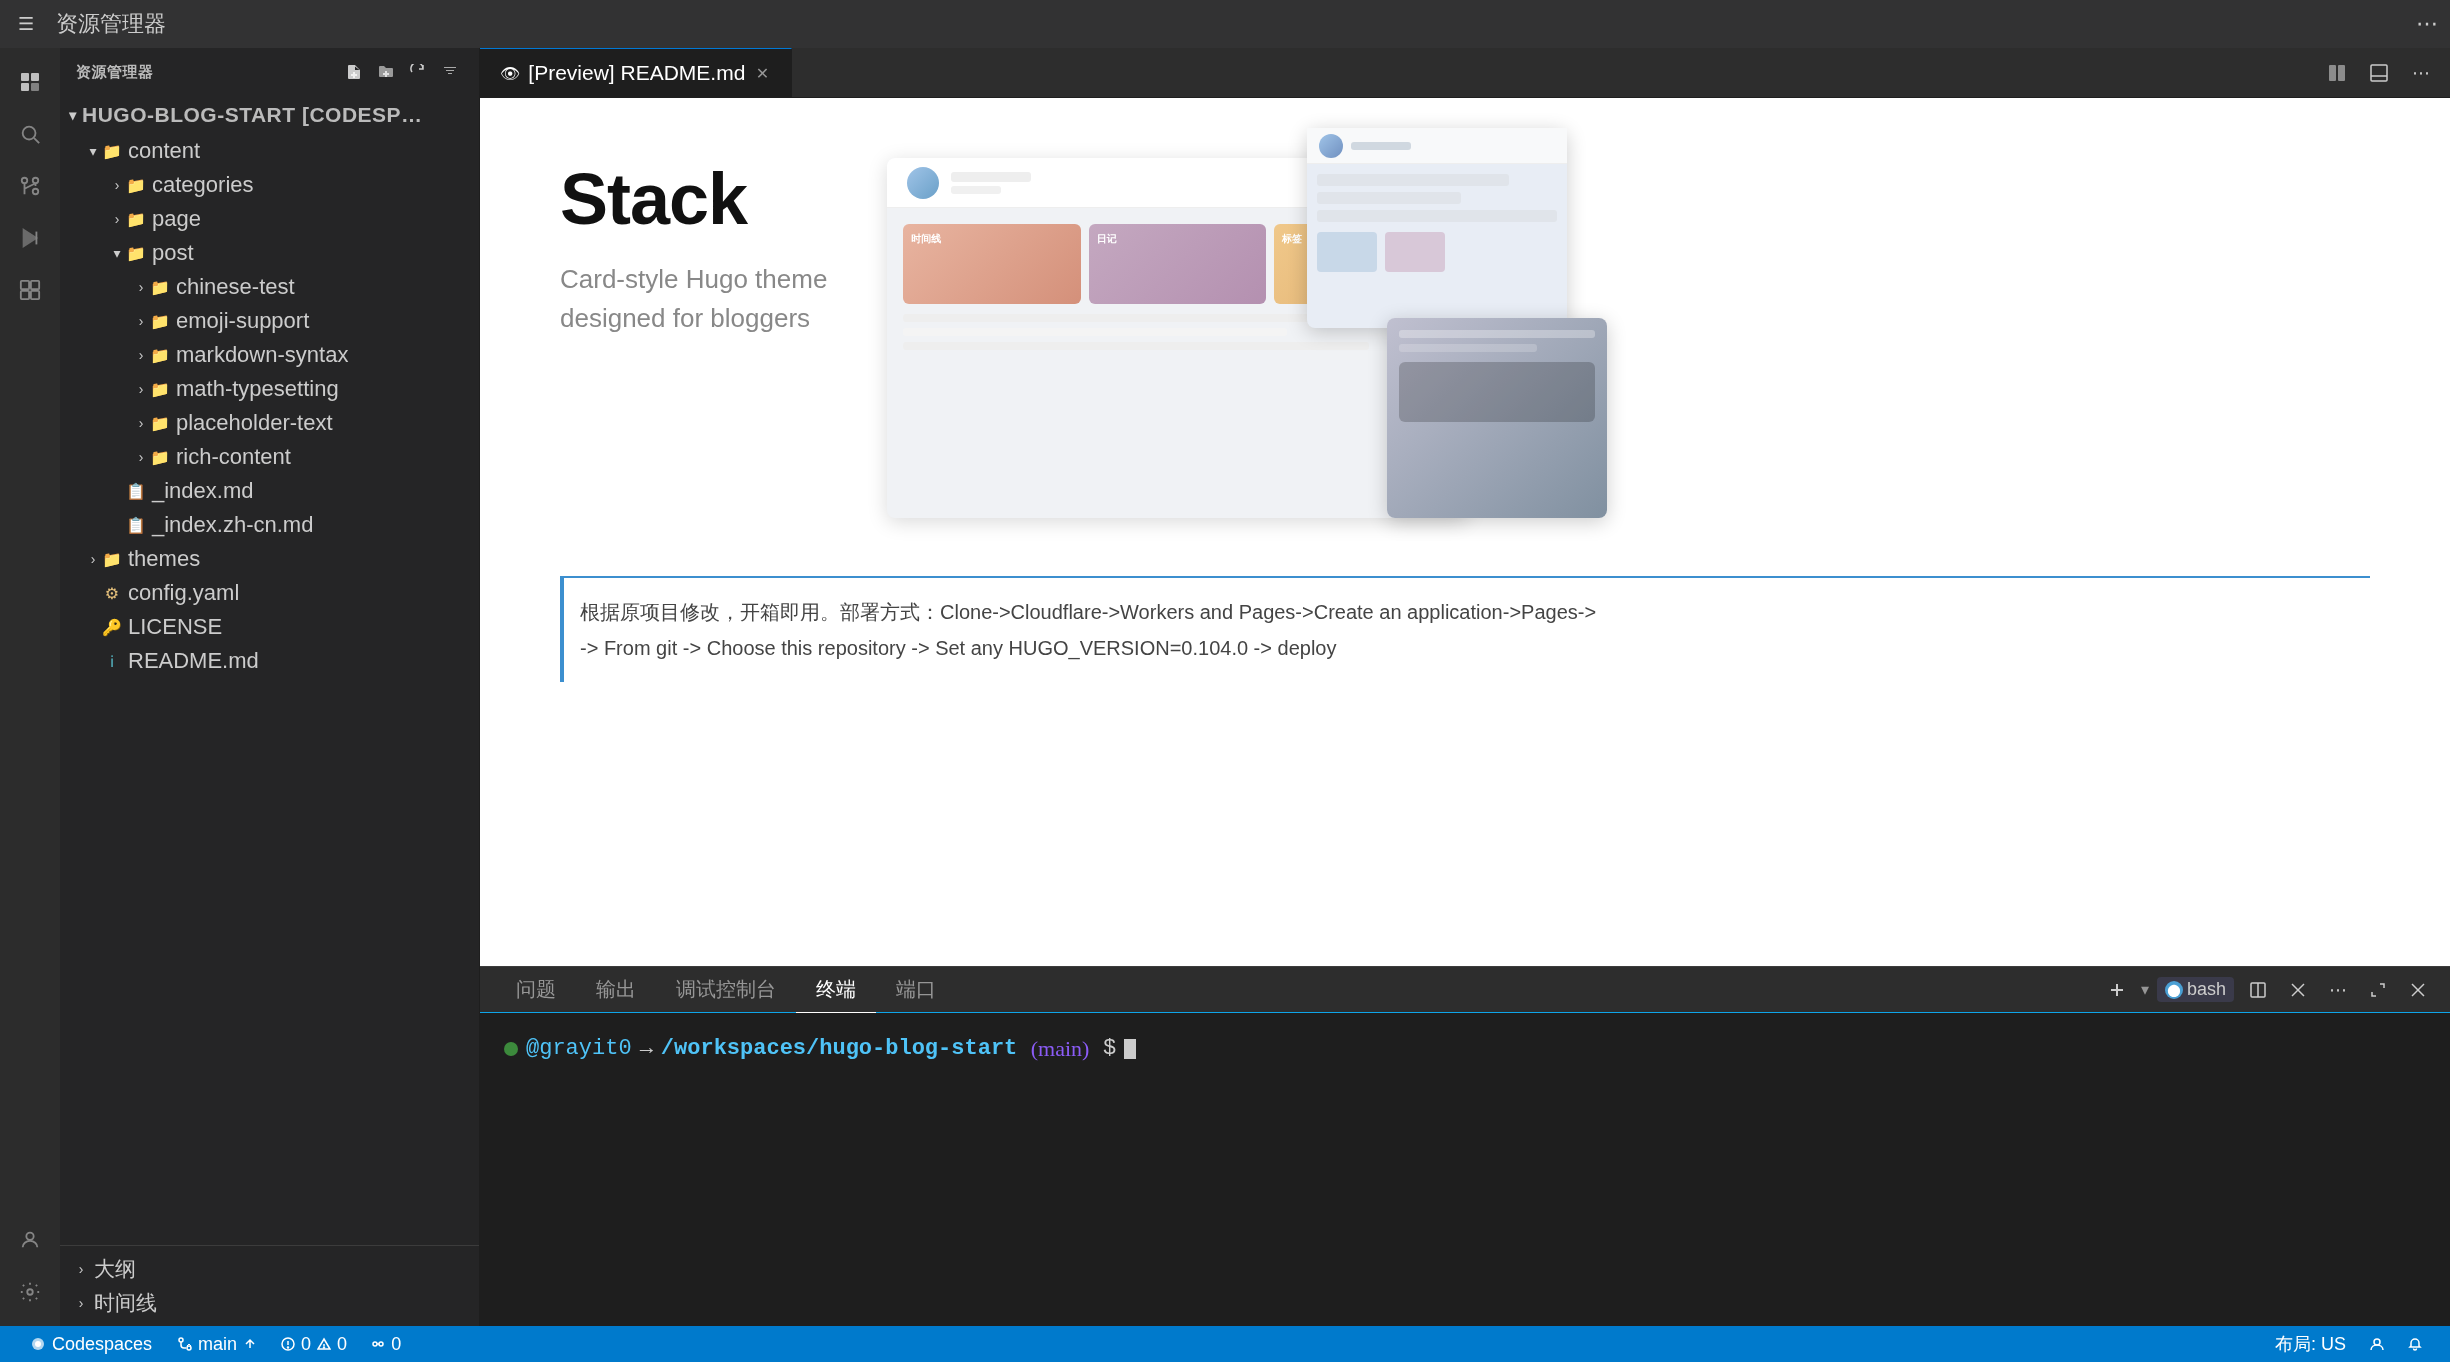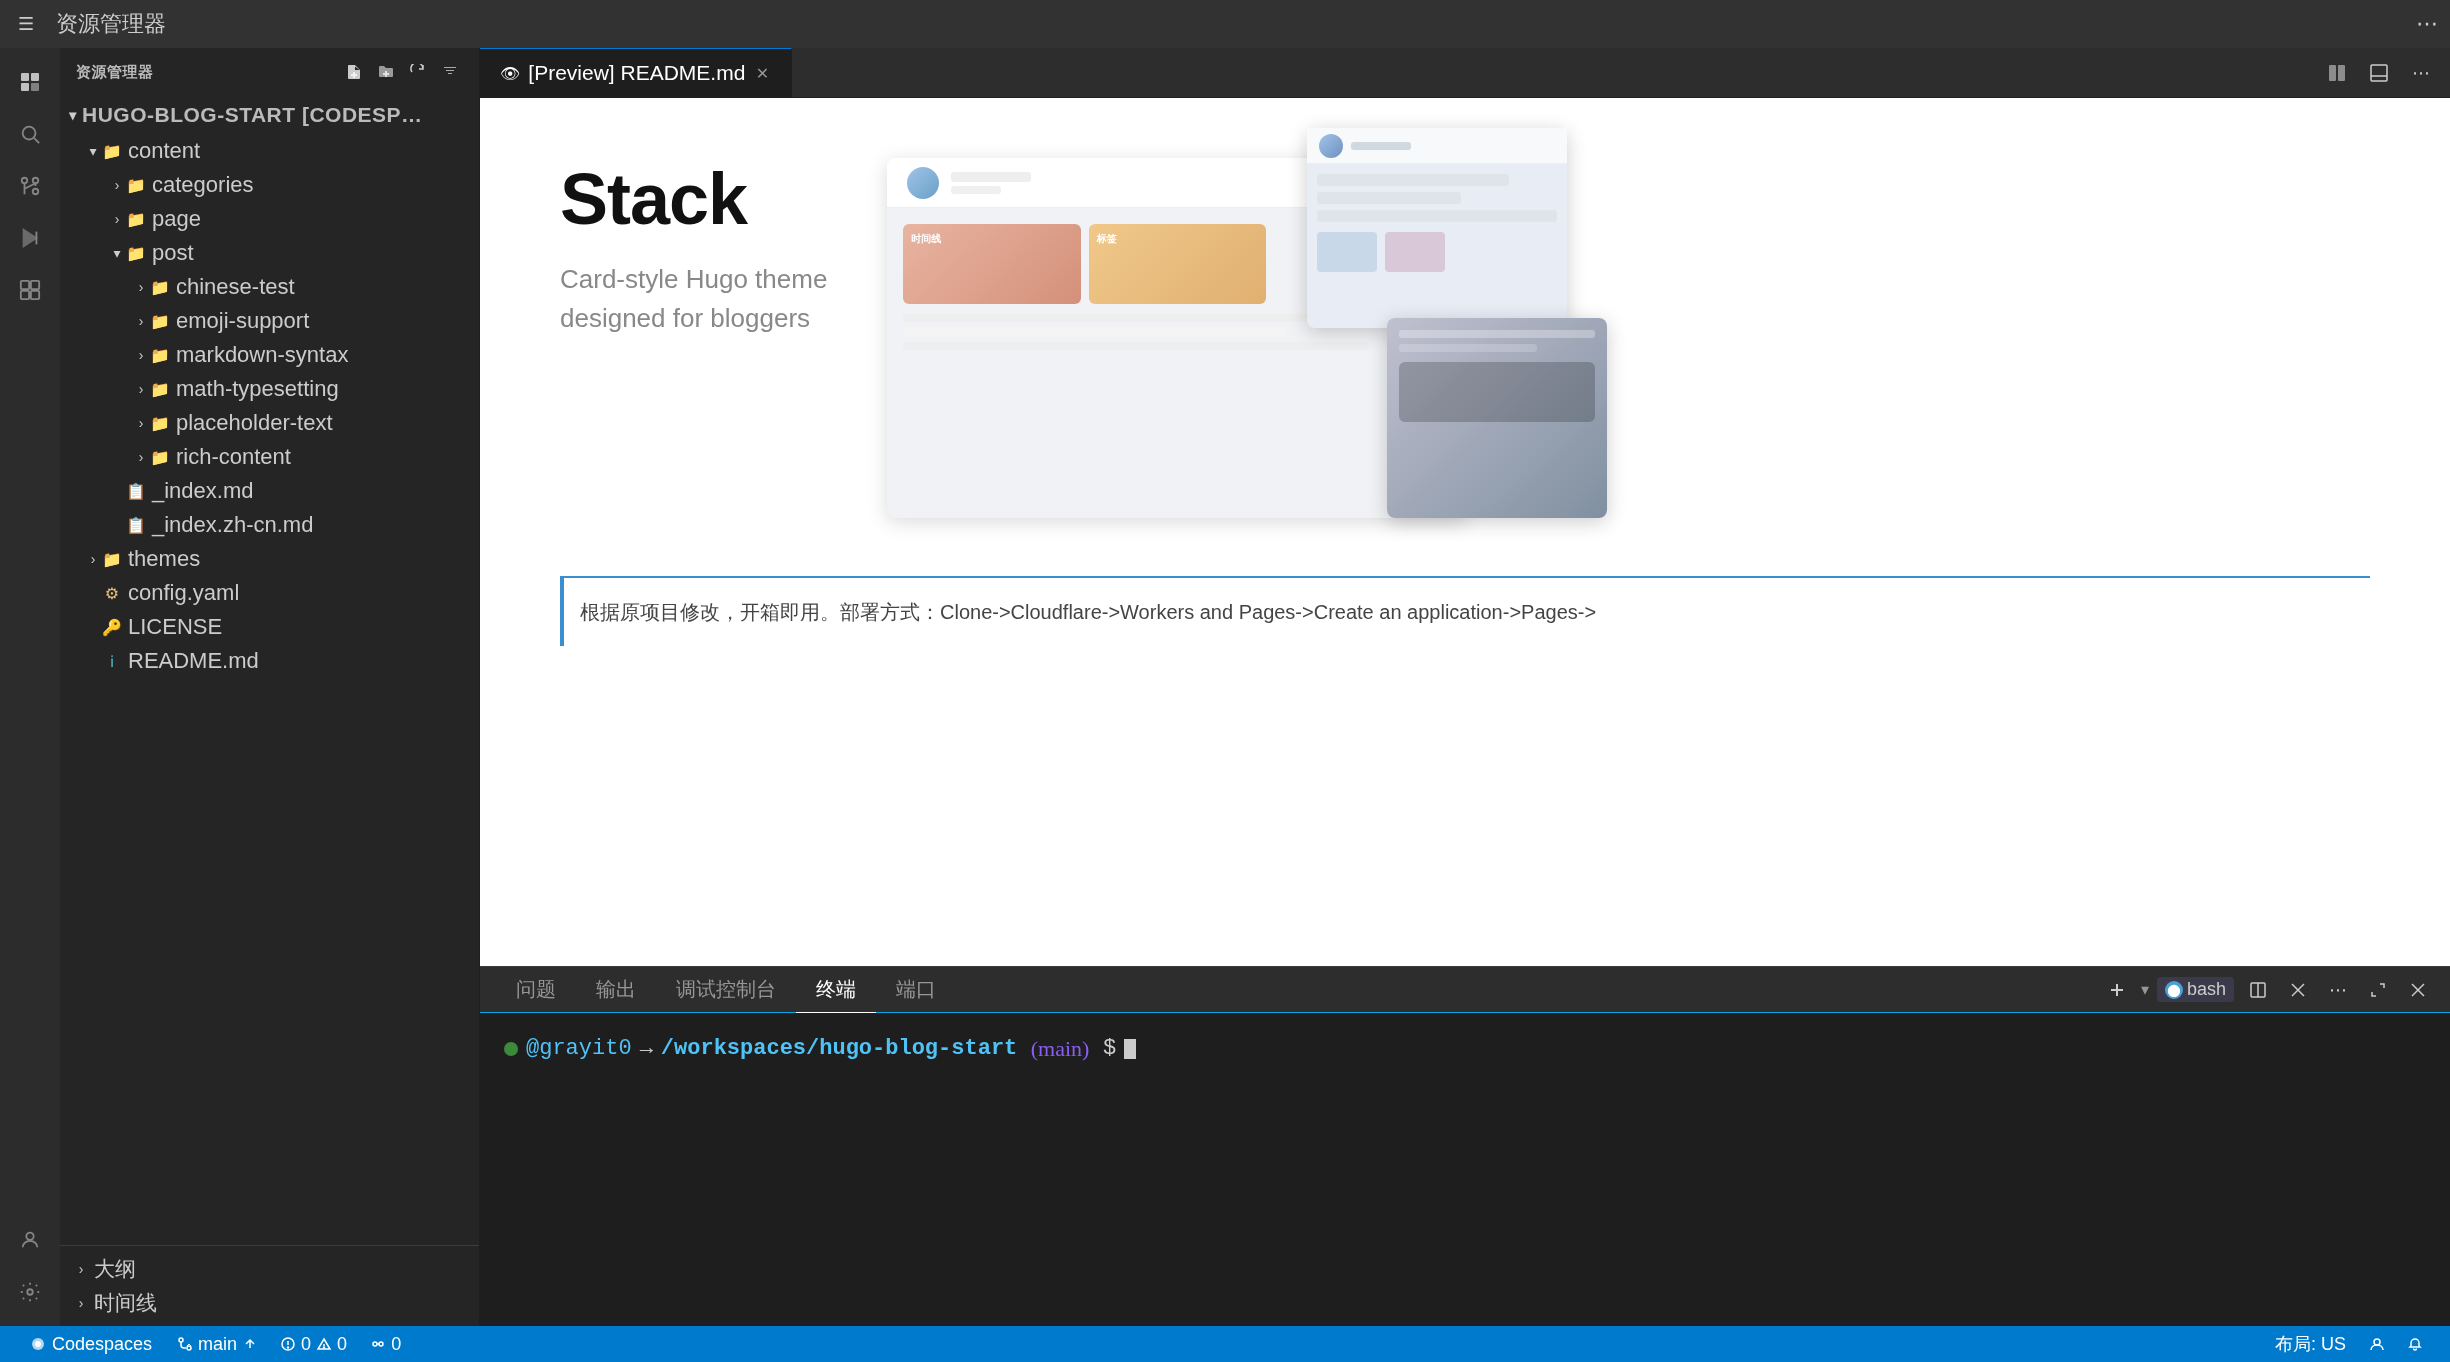--- a/index.html
+++ b/index.html
@@ -701,20 +701,23 @@
                   <div style="flex:1">
                     <div style="height:10px; background:#eee; border-radius:3px; width:80px; margin-bottom:4px;"></div>
                     <div style="height:8px; background:#f0f0f0; border-radius:3px; width:50px;"></div>
                   </div>
                 </div>
                 <div class="ss-body">
                   <div class="ss-card-grid">
                     <div class="ss-card ss-card-1">
                       <div style="padding:8px; color:white; font-size:10px; font-weight:600;">时间线</div>
                     </div>
+                    <div class="ss-card ss-card-2">
+                      <div style="padding:8px; color:white; font-size:10px; font-weight:600;">日记</div>
+                    </div>
                     <div class="ss-card ss-card-3">
                       <div style="padding:8px; color:white; font-size:10px; font-weight:600;">标签</div>
                     </div>
                   </div>
                   <div style="margin-top:10px;">
                     <div style="height:8px; background:#eee; border-radius:3px; margin-bottom:6px;"></div>
                     <div style="height:8px; background:#f4f4f4; border-radius:3px; margin-bottom:6px; width:70%;"></div>
                     <div style="height:8px; background:#eee; border-radius:3px; margin-bottom:6px; width:85%;"></div>
                   </div>
                 </div>
@@ -742,20 +745,21 @@
                   <div style="height:8px; background:rgba(255,255,255,0.2); border-radius:3px; margin-bottom:6px; width:70%;"></div>
                   <div style="height:60px; background:rgba(0,0,0,0.2); border-radius:6px; margin-top:10px;"></div>
                 </div>
               </div>
             </div>
           </div>
 
           <div class="preview-info-strip">
             <div class="preview-info-text">
               <span>根据原项目修改，开箱即用。部署方式：Clone-&gt;Cloudflare-&gt;Workers and Pages-&gt;Create an application-&gt;Pages-&gt;</span><br>
+              <span>-&gt; From git -&gt; Choose this repository -&gt; Set any HUGO_VERSION=0.104.0 -&gt; deploy</span>
             </div>
           </div>
         </div>
       </div>
 
       <div class="terminal-area">
         <div class="terminal-tabs">
           <div class="terminal-tab">
             <span>问题</span>
           </div>

